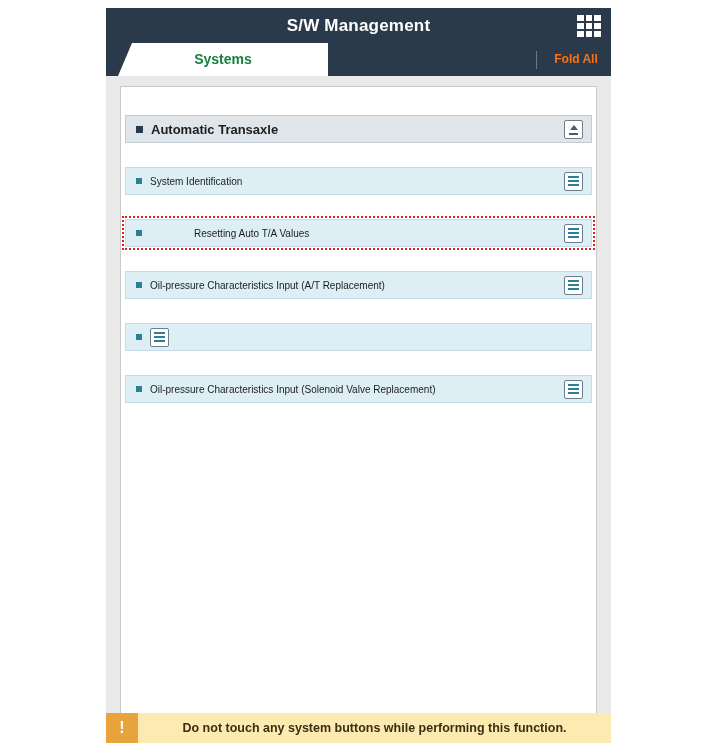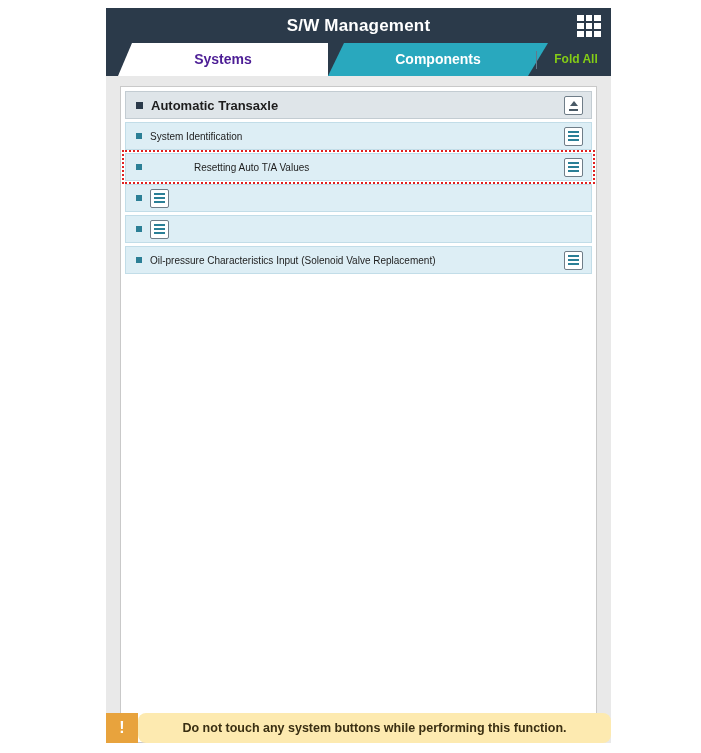--- a/index.html
+++ b/index.html
@@ -73,36 +73,36 @@
     text-align: center;
     font-size: 14px;
     font-weight: bold;
     color: #ffffff;
     cursor: pointer;
   }
   .tab-systems {
     left: 12px;
     width: 210px;
     background: #ffffff;
-    color: #4c1d95;
+    color: #15803d;
     clip-path: polygon(14px 0, 100% 0, 100% 100%, 0 100%);
   }
   .tab-components {
     left: 222px;
     width: 220px;
     background: #29a8be;
     color: #ffffff;
     clip-path: polygon(16px 0, 100% 0, calc(100% - 20px) 100%, 0 100%);
   }
   .tab-foldall {
     right: 0px;
     width: 70px;
     font-size: 12px;
     font-weight: bold;
-    color: #84cc16;
+    color: #f97316;
     background: transparent;
   }
   .tab-divider {
     position: absolute;
     right: 74px;
     top: 8px;
     width: 1px;
     height: 18px;
     background: #64798c;
   }
@@ -123,20 +123,21 @@
     overflow: hidden;
   }
   .row {
     position: relative;
     height: 28px;
     display: flex;
     align-items: center;
     box-sizing: border-box;
     padding: 0 8px 0 10px;
     margin-bottom: 3px;
+    margin-top: 24px;
   }
   .row.group {
     background: #dfe5e9;
     border: 1px solid #c3ccd2;
     font-weight: bold;
     font-size: 13px;
     color: #1d1d1d;
   }
   .row.item {
     background: #ddeef5;
@@ -237,21 +238,20 @@
     flex: 1;
     background: #fdeab0;
     display: flex;
     align-items: center;
     justify-content: center;
     font-size: 12.5px;
     font-weight: bold;
     color: #3a2f12;
     padding: 0 6px;
     box-sizing: border-box;
-    border-radius: 8px;
   }
 </style>
 </head>
 <body>
 
 <div id="screen">
 
   <div class="app-window">
 
     <div class="titlebar">
@@ -264,21 +264,20 @@
         <i></i>
         <i></i>
         <i></i>
         <i></i>
         <i></i>
       </span>
     </div>
 
     <div class="tabbar">
       <div class="tab tab-systems">Systems</div>
-      <div class="tab tab-components">Components</div>
       <div class="tab-divider"></div>
       <div class="tab tab-foldall">Fold All</div>
     </div>
 
     <div class="body">
       <div class="list-panel">
 
         <div class="row group">
           <span class="bullet"></span>
           <span class="row-label">Automatic Transaxle</span>
@@ -292,20 +291,21 @@
         </div>
 
         <div class="row item selected">
           <span class="bullet"></span>
           <span class="row-label">Resetting Auto T/A Values</span>
           <span class="row-icon"></span>
         </div>
 
         <div class="row item">
           <span class="bullet"></span>
+          <span class="row-label">Oil-pressure Characteristics Input (A/T Replacement)</span>
           <span class="row-icon"></span>
         </div>
 
         <div class="row item">
           <span class="bullet"></span>
           <span class="row-icon"></span>
         </div>
 
         <div class="row item">
           <span class="bullet"></span>

